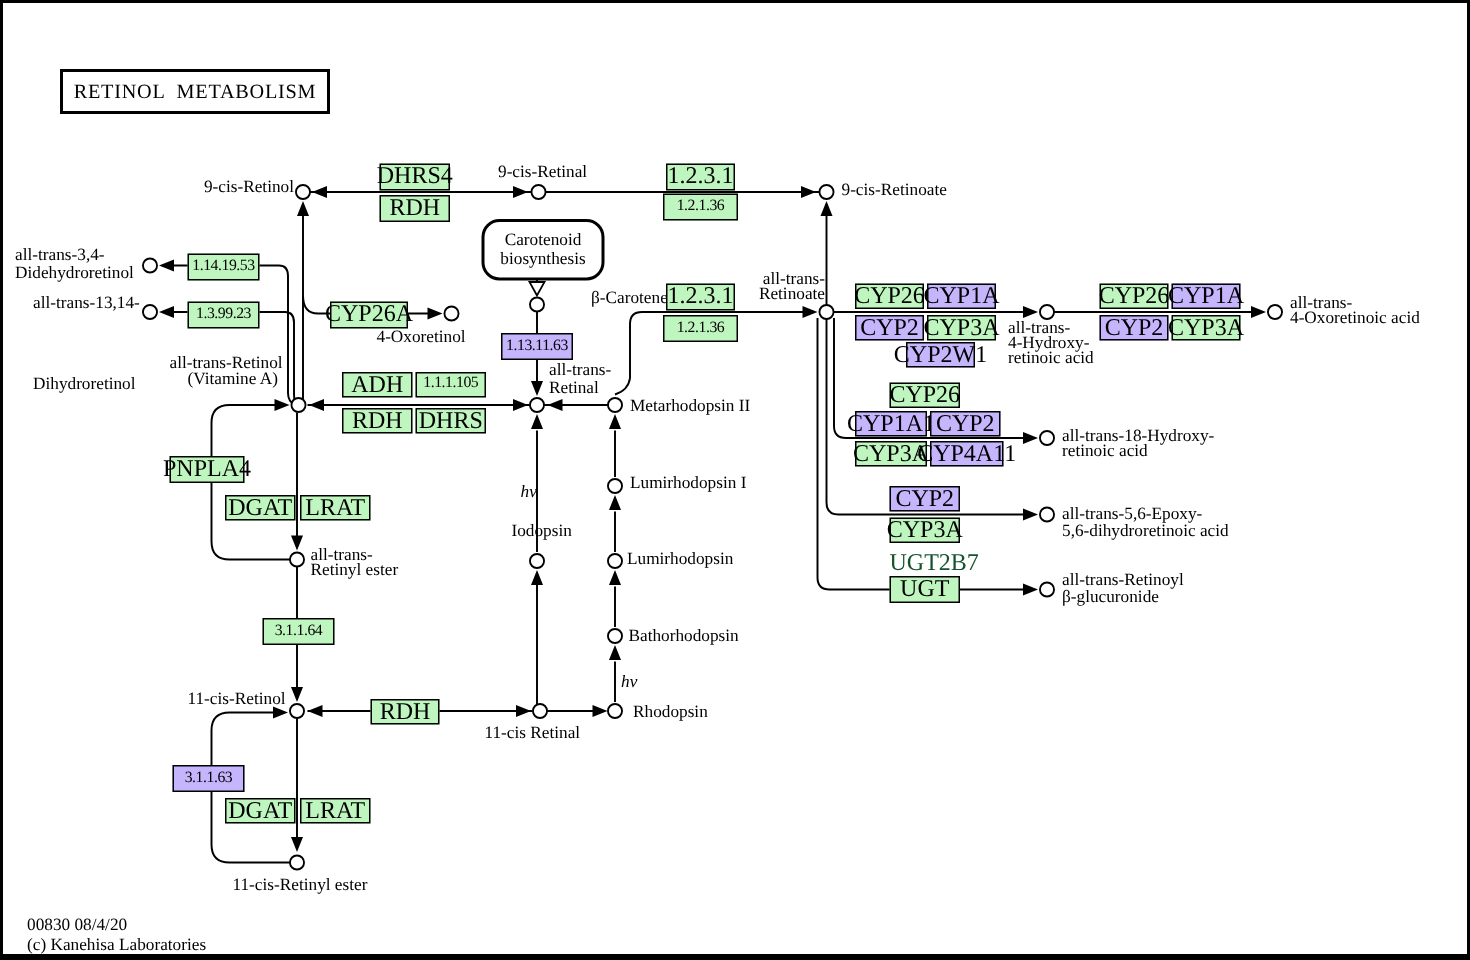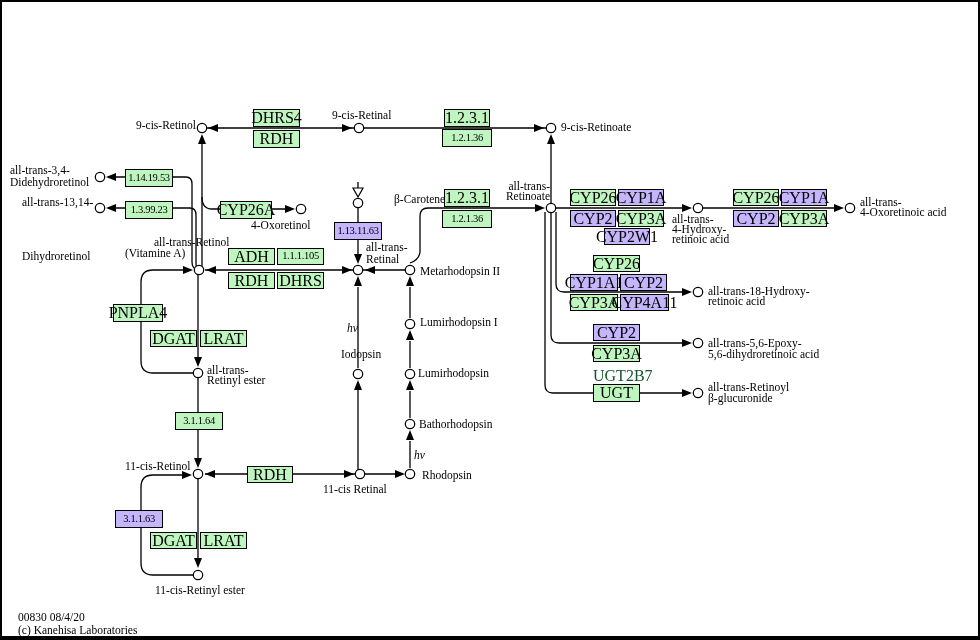--- a/index.html
+++ b/index.html
@@ -111,21 +111,28 @@
         <circle cx="358" cy="374" r="4.7" fill="#fff" stroke="#000" stroke-width="1.25"></circle>
         <circle cx="410" cy="374" r="4.7" fill="#fff" stroke="#000" stroke-width="1.25"></circle>
         <circle cx="410" cy="424" r="4.7" fill="#fff" stroke="#000" stroke-width="1.25"></circle>
         <circle cx="410" cy="474" r="4.7" fill="#fff" stroke="#000" stroke-width="1.25"></circle>
         <circle cx="198" cy="474" r="4.7" fill="#fff" stroke="#000" stroke-width="1.25"></circle>
         <circle cx="360" cy="474" r="4.7" fill="#fff" stroke="#000" stroke-width="1.25"></circle>
         <circle cx="198" cy="575" r="4.7" fill="#fff" stroke="#000" stroke-width="1.25"></circle>
       </g>
   </svg>
 
-
+  <div id="title-box">
+      <span>RETINOL  METABOLISM</span>
+    </div>
+
+  <div id="carotenoid">
+    <span>Carotenoid</span>
+    <span>biosynthesis</span>
+  </div>
 
   <div id="ugt2b7">UGT2B7</div>
 
   <div id="footer">
     <div>00830 08/4/20</div>
     <div>(c) Kanehisa Laboratories</div>
   </div>
 
   <div id="frame"></div>
 <div class="box green" style="left: 253px; top: 109px; width: 47px; height: 18px;">DHRS4</div>
@@ -169,21 +176,21 @@
     <div class="box green" style="left: 200px; top: 532px; width: 47px; height: 17px;">LRAT</div>
     <div class="lbl" style="top: 126px; right: 784px;">9-cis-Retinol</div>
     <div class="lbl" style="top: 116px; left: 332px;">9-cis-Retinal</div>
     <div class="lbl" style="top: 128px; left: 561px;">9-cis-Retinoate</div>
     <div class="lbl" style="top: 171px; left: 10px;">all-trans-3,4-</div>
     <div class="lbl" style="top: 183px; left: 10px;">Didehydroretinol</div>
     <div class="lbl" style="top: 203px; left: 22px;">all-trans-13,14-</div>
     <div class="lbl" style="top: 215px; left: 22px; margin-top: 42px;">Dihydroretinol</div>
     <div class="lbl" style="top: 226px; left: 251px;">4-Oxoretinol</div>
     <div class="lbl" style="top: 200px; left: 367px; padding-left: 27px;">β-Carotene</div>
-    <div class="lbl" style="top: 243px; left: 113px; margin-left: 41px;">all-trans-Retinol</div>
+    <div class="lbl" style="top: 243px; left: 113px;">all-trans-Retinol</div>
     <div class="lbl" style="top: 254px; left: 125px;">(Vitamine A)</div>
     <div class="lbl" style="top: 248px; left: 366px;">all-trans-</div>
     <div class="lbl" style="top: 260px; left: 366px;">Retinal</div>
     <div class="lbl" style="top: 272px; left: 420px;">Metarhodopsin II</div>
     <div class="lbl" style="top: 323px; left: 420px;">Lumirhodopsin I</div>
     <div class="lbl" style="top: 374px; left: 418px;">Lumirhodopsin</div>
     <div class="lbl" style="top: 425px; left: 419px;">Bathorhodopsin</div>
     <div class="lbl" style="top: 476px; left: 422px;">Rhodopsin</div>
     <div class="lbl" style="top: 355px; left: 341px;">Iodopsin</div>
     <div class="lbl it" style="top: 329px; left: 347px;">hv</div>

